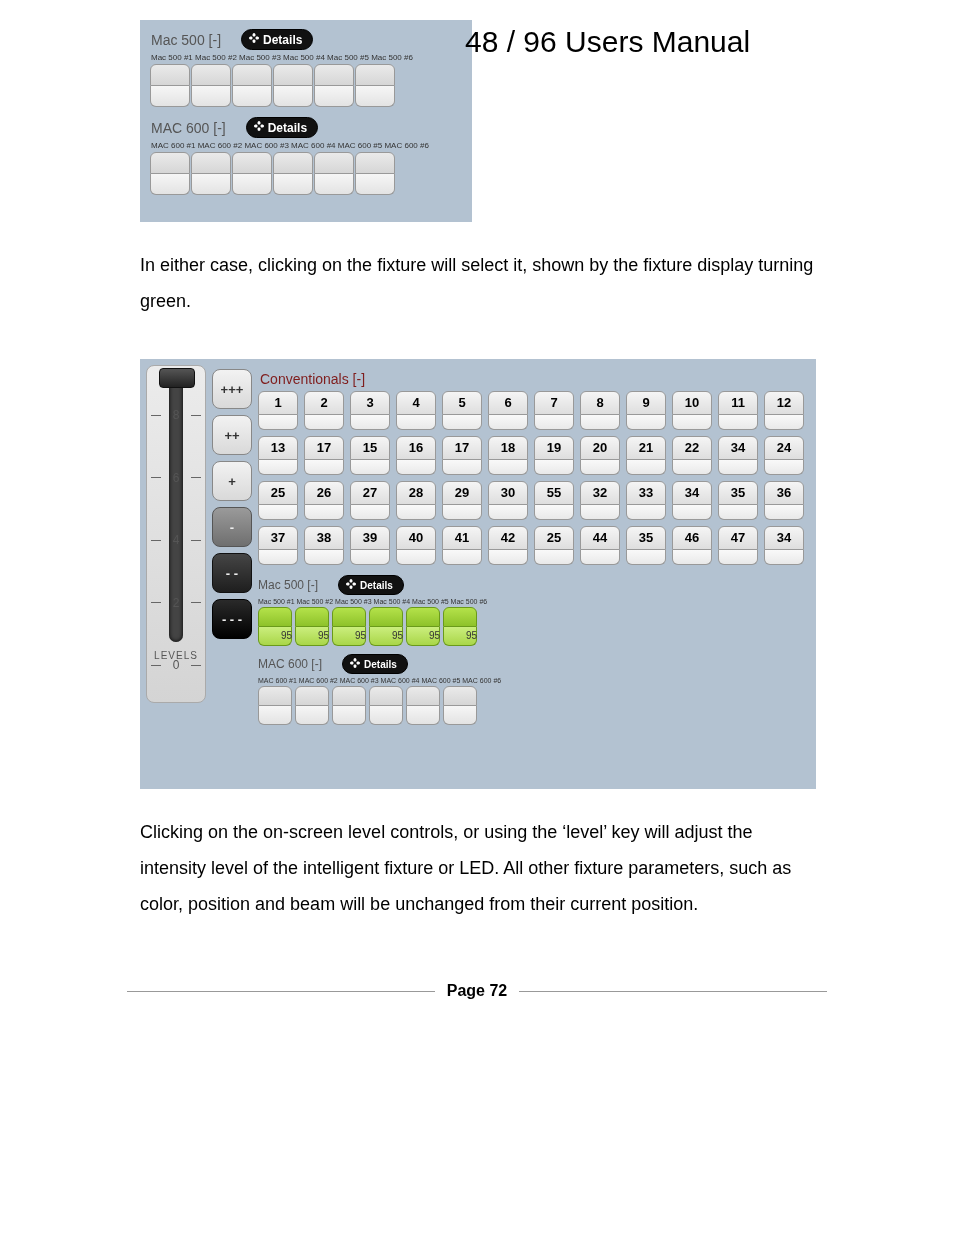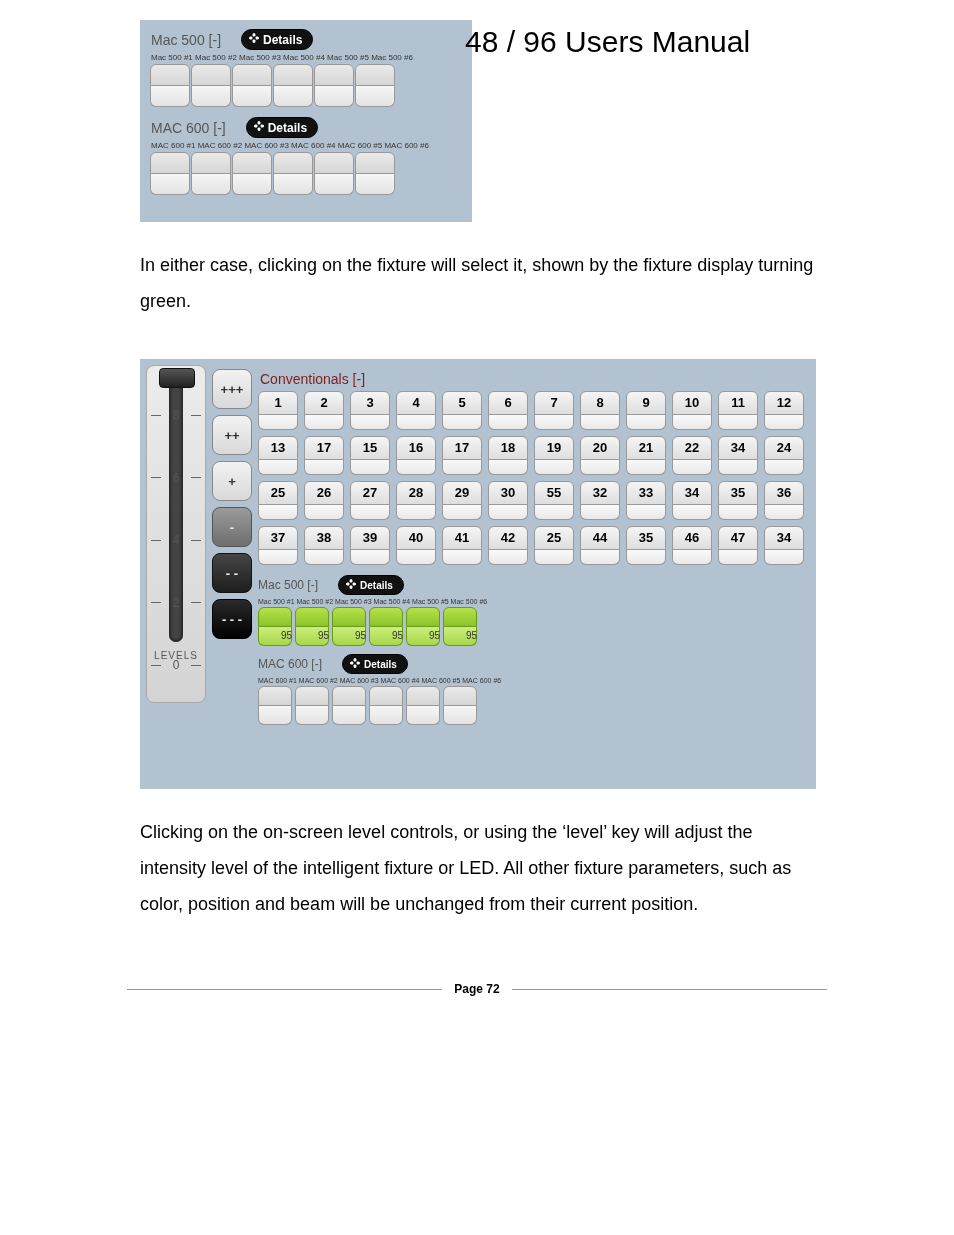--- a/index.html
+++ b/index.html
@@ -276,21 +276,21 @@
     display: flex;
     align-items: center;
     justify-content: center;
     gap: 8px;
   }
   .footer .hr {
     flex: 1;
     border-top: 1px solid #999;
   }
   .footer .pg {
-    font-size: 12px;
+    font-size: 16px;
     font-weight: bold;
     padding: 0 4px;
   }
   .footer-wrap {
     width: 700px;
     margin: 0 auto;
   }
 </style>
 </head>
 <body>

